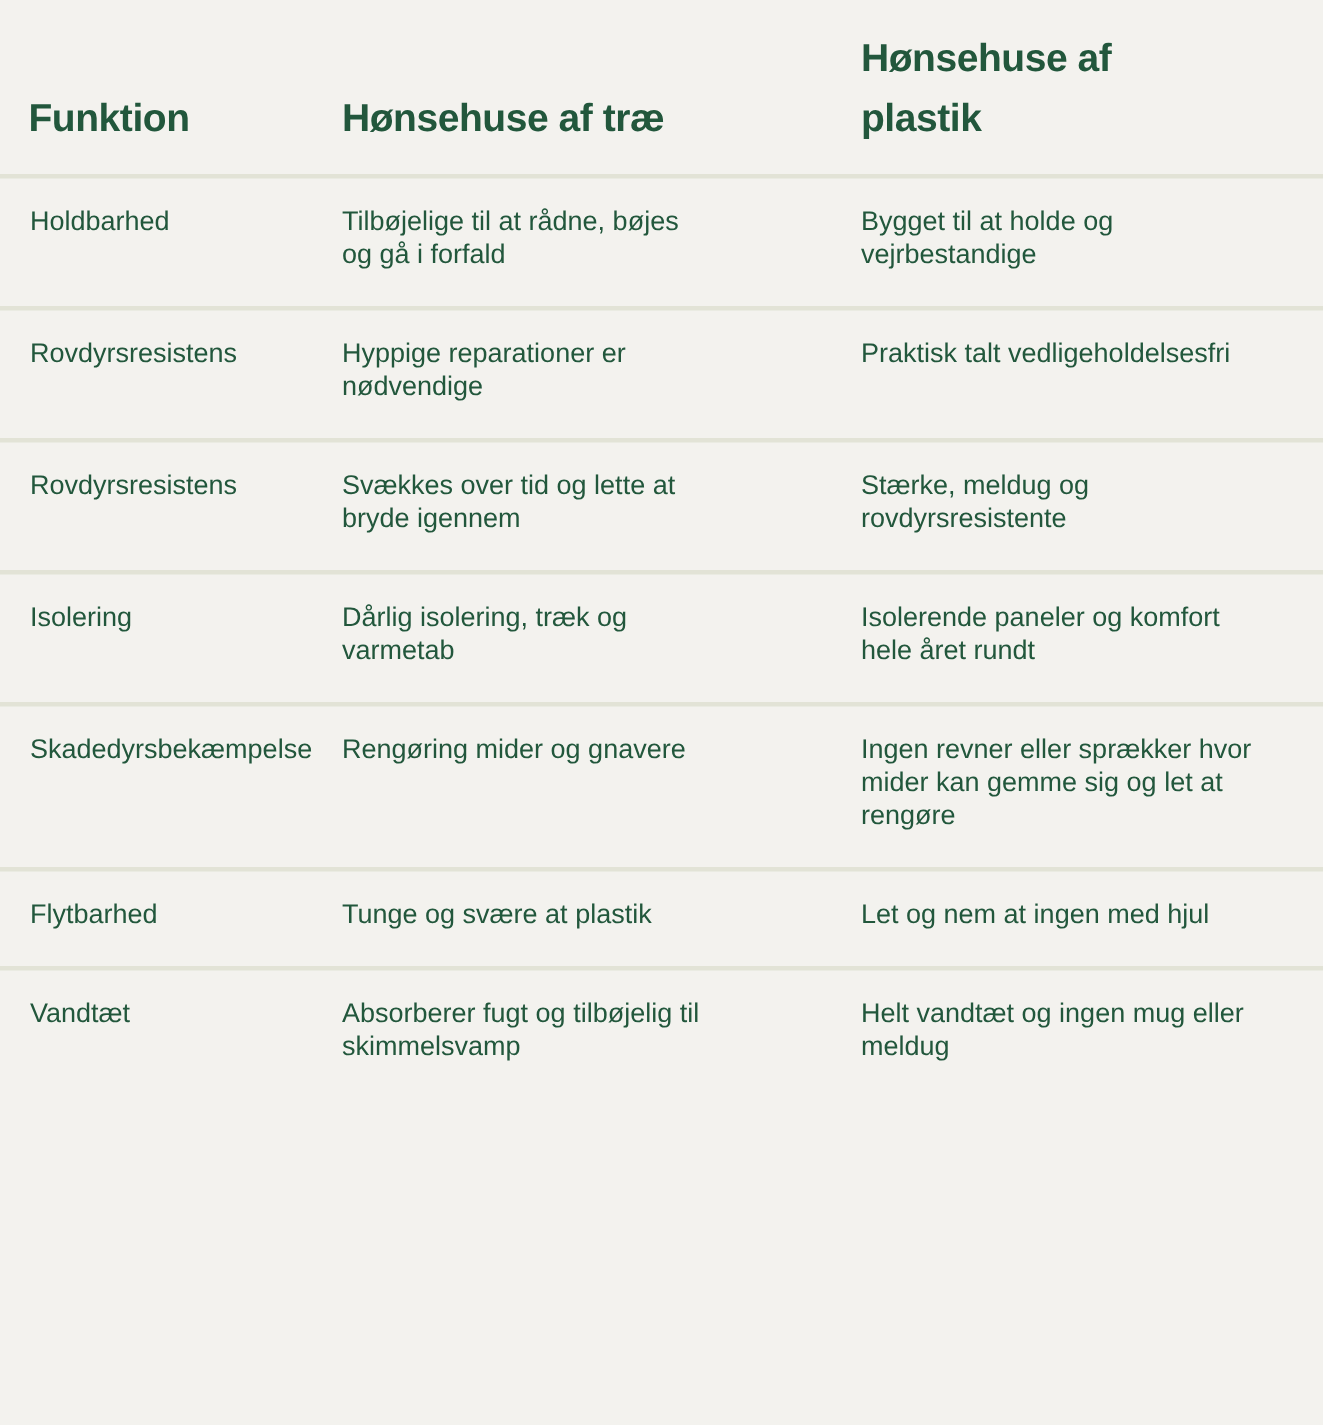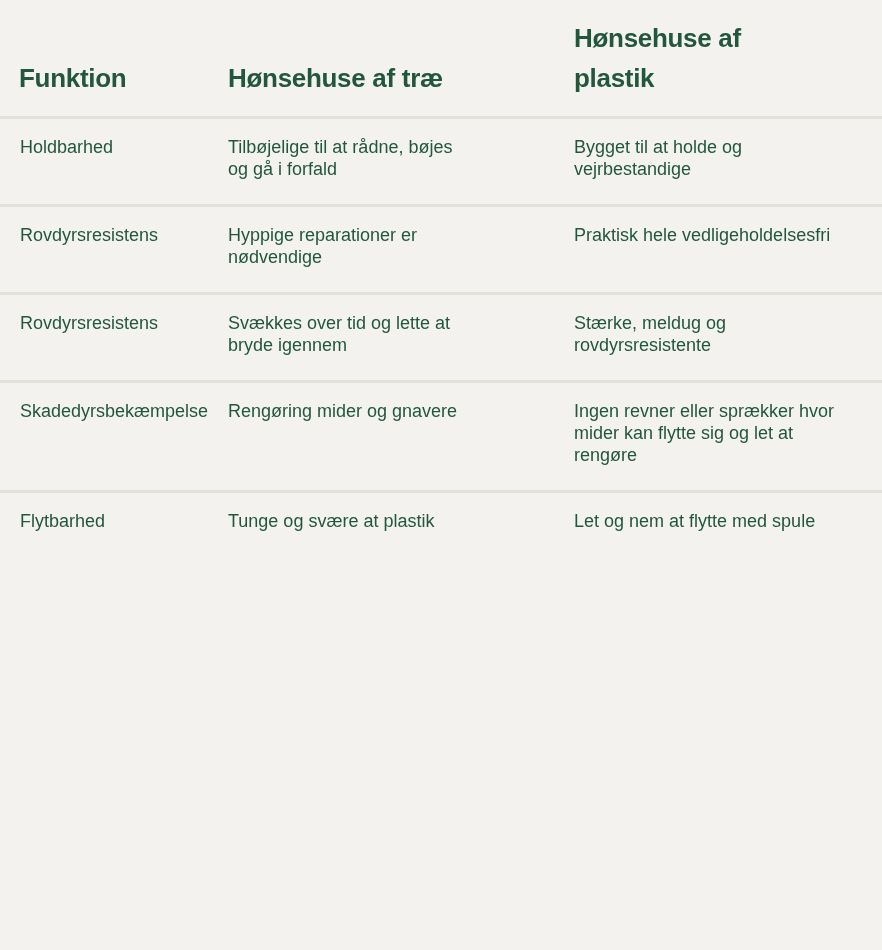--- a/index.html
+++ b/index.html
@@ -50,31 +50,41 @@
   </thead>
   <tbody>
     <tr>
       <td>Holdbarhed</td>
       <td class="c2t">Tilbøjelige til at rådne, bøjes og gå i forfald</td>
       <td class="c3t">Bygget til at holde og vejrbestandige</td>
     </tr>
     <tr>
       <td>Rovdyrsresistens</td>
       <td class="c2t">Hyppige reparationer er nødvendige</td>
-      <td class="c3t">Praktisk hele vedligeholdelsesfri</td>
+      <td class="c3t">Praktisk talt vedligeholdelsesfri</td>
     </tr>
     <tr>
       <td>Rovdyrsresistens</td>
       <td class="c2t">Svækkes over tid og lette at bryde igennem</td>
       <td class="c3t">Stærke, meldug og rovdyrsresistente</td>
     </tr>
     <tr>
+      <td>Isolering</td>
+      <td class="c2t">Dårlig isolering, træk og varmetab</td>
+      <td class="c3t">Isolerende paneler og komfort hele året rundt</td>
+    </tr>
+    <tr>
       <td>Skadedyrsbekæmpelse</td>
       <td class="c2t">Rengøring mider og gnavere</td>
-      <td class="c3t">Ingen revner eller sprækker hvor mider kan flytte sig og let at rengøre</td>
+      <td class="c3t">Ingen revner eller sprækker hvor mider kan gemme sig og let at rengøre</td>
     </tr>
     <tr>
       <td>Flytbarhed</td>
       <td class="c2t">Tunge og svære at plastik</td>
-      <td class="c3t">Let og nem at flytte med spule</td>
+      <td class="c3t">Let og nem at ingen med hjul</td>
+    </tr>
+    <tr>
+      <td>Vandtæt</td>
+      <td class="c2t">Absorberer fugt og tilbøjelig til skimmelsvamp</td>
+      <td class="c3t">Helt vandtæt og ingen mug eller meldug</td>
     </tr>
   </tbody>
 </table>
 
 </body></html>

